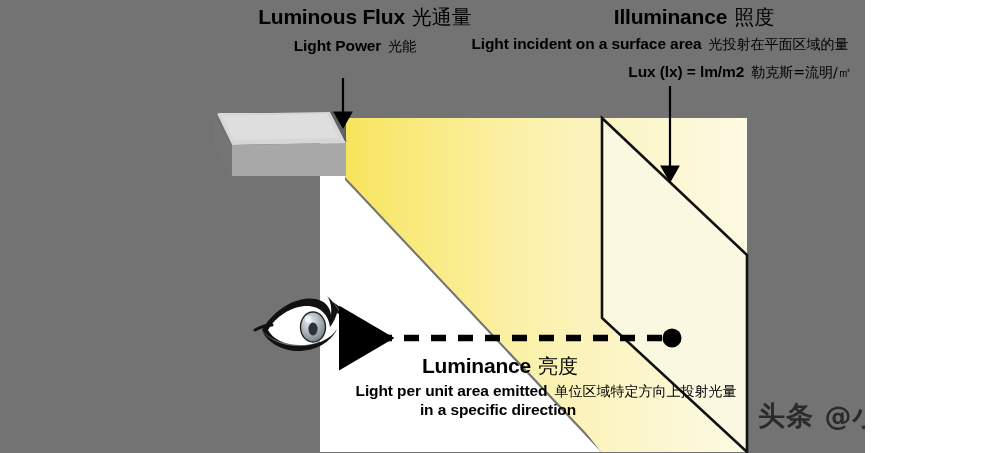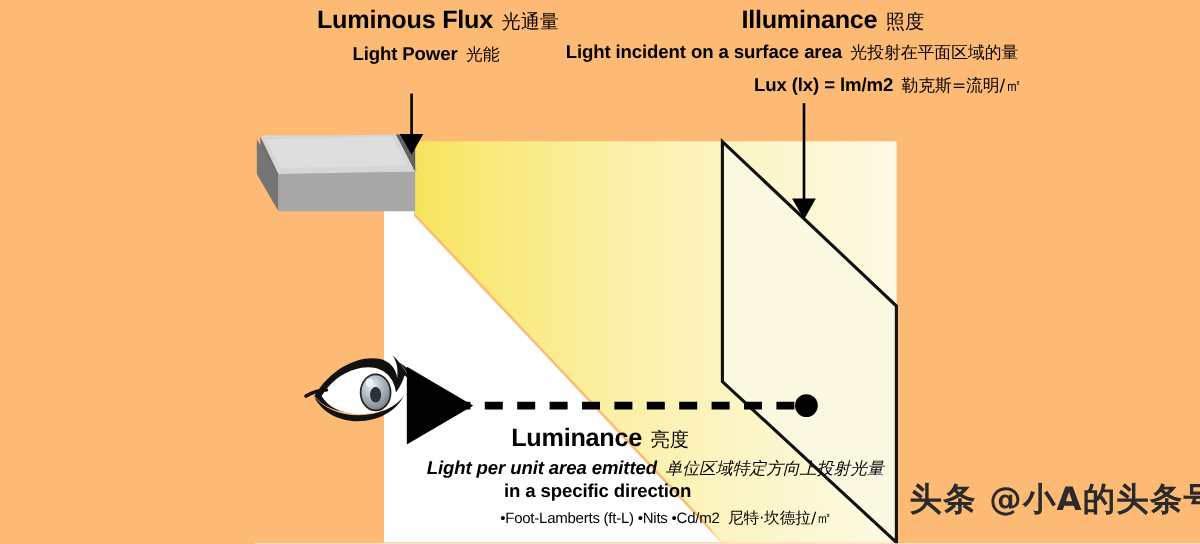--- a/index.html
+++ b/index.html
@@ -7,23 +7,23 @@
     margin: 0;
     padding: 0;
     background: #ffffff;
   }
   body {
     font-family: "Liberation Sans", sans-serif;
     -webkit-font-smoothing: antialiased;
   }
   #stage {
     position: relative;
-    width: 1000px;
+    width: 865px;
     height: 453px;
-    background: #fdba74;
+    background: #737373;
     overflow: hidden;
   }
   #art {
     position: absolute;
     left: 0;
     top: 0;
     width: 1000px;
     height: 453px;
   }
   .lbl {
@@ -41,21 +41,21 @@
     font-size: 15.5px;
     font-weight: bold;
     letter-spacing: -0.1px;
     text-align: center;
   }
   .en-small {
     font-size: 12.5px;
     letter-spacing: -0.2px;
   }
   .cn-big {
-    font-size: 16px;
+    font-size: 20px;
     font-family: Liberation Sans, sans-serif;
   }
   .cn-mid {
     font-size: 14px;
     font-family: "DejaVu Sans", sans-serif;
   }
   .cn-small {
     font-size: 13px;
     font-family: "DejaVu Sans", sans-serif;
   }
@@ -207,33 +207,27 @@
     </span>
   </div>
 
   <div class="lbl center" style="left:500px; top:355px;">
     <span class="row">
       <span class="en-head">Luminance</span>
       <span class="cn-big">亮度</span>
     </span>
   </div>
 
-  <div class="lbl center" style="left:546px; top:383px;font-style:italic;">
+  <div class="lbl center" style="left:546px; top:383px;">
     <span class="row">
       <span class="en-sub">Light per unit area emitted</span>
       <span class="cn-mid">单位区域特定方向上投射光量</span>
     </span>
   </div>
 
   <div class="lbl center" style="left:498px; top:402px;">
     <span class="en-sub">in a specific direction</span>
   </div>
 
-  <div class="lbl center" style="left:555px; top:424px;">
-    <span class="row">
-      <span class="en-small">•Foot-Lamberts (ft-L)  •Nits  •Cd/m2</span>
-      <span class="cn-small">尼特·坎德拉/㎡</span>
-    </span>
-  </div>
 
   <div class="watermark" style="left:758px; top:398px;">头条 @小A的头条号</div>
 
 </div>
 
 </body></html>

